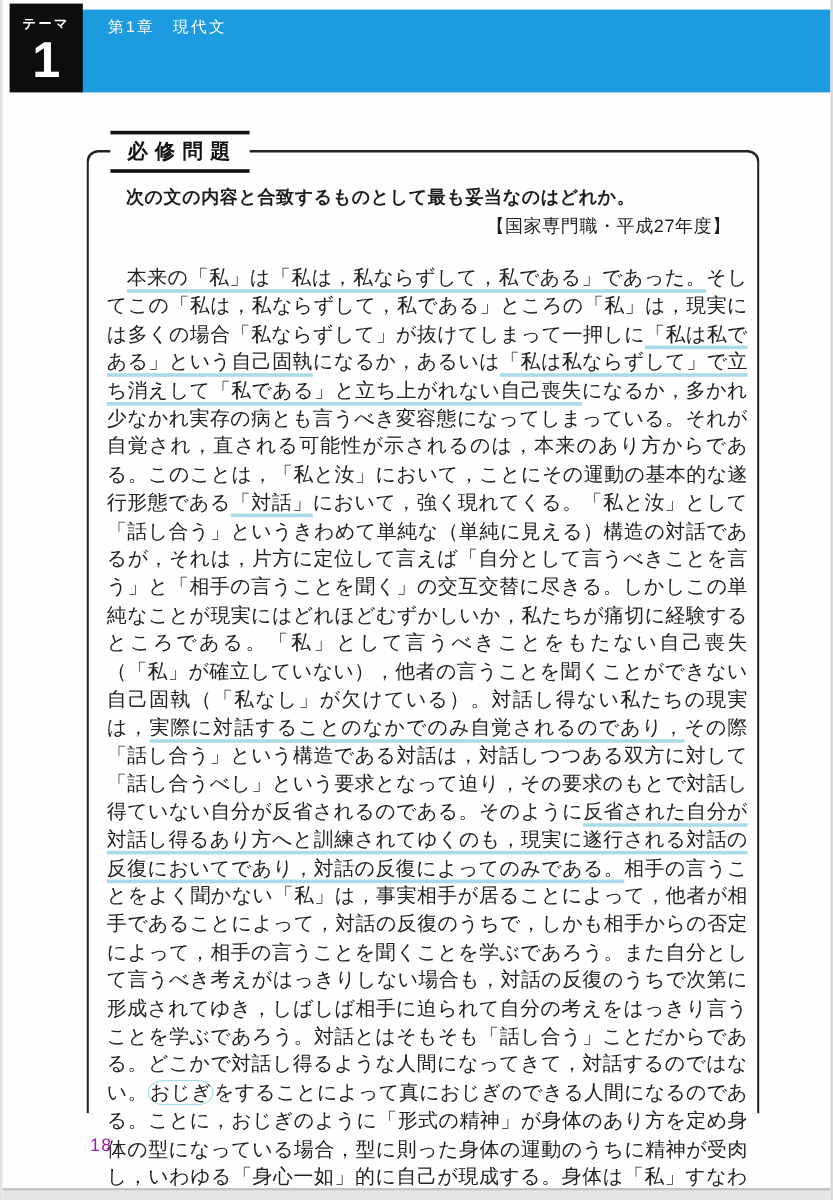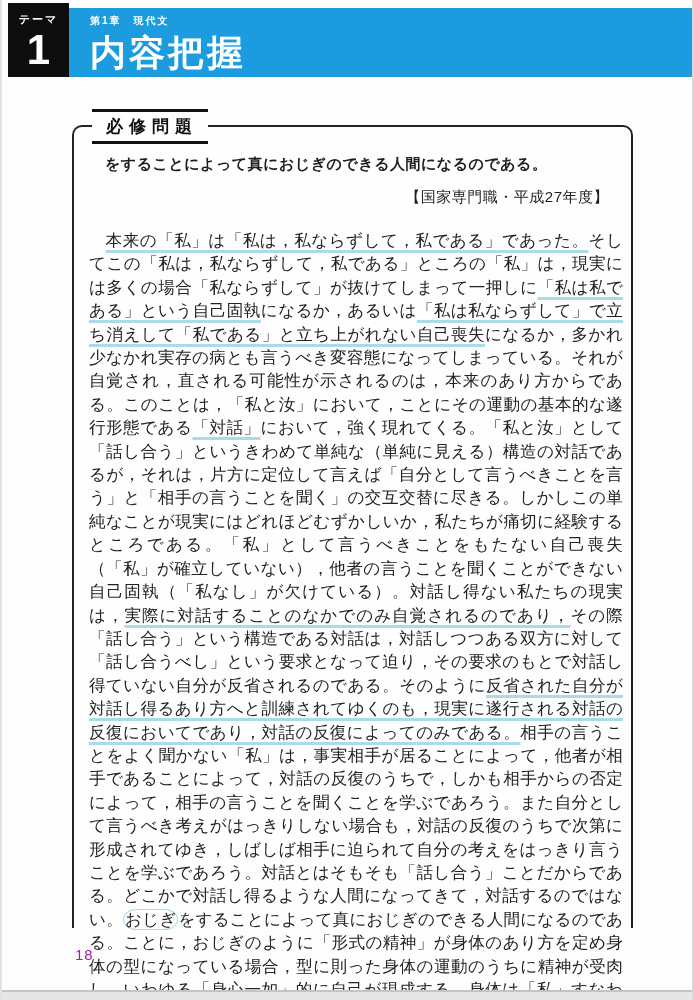--- a/index.html
+++ b/index.html
@@ -23,21 +23,21 @@
     overflow:hidden;
   }
   
   .banner{
     position:absolute;left:66px;top:8px;right:0;height:69px;
     background:var(--banner);
     color:#fff;
     padding:6px 0 0 22px;
   }
   .chapter{
-    font-size:10px;font-weight:bold;letter-spacing:2px;
+    font-size:13px;font-weight:normal;letter-spacing:2px;
   }
   .title{
     font-size:36px;font-weight:bold;letter-spacing:3px;
     margin-top:1px;
   }
   .theme-box{
     position:absolute;left:6px;top:3px;width:61px;height:74px;
     background:#0d0d0d;color:#fff;text-align:center;
   }
   .theme-label{font-size:11px;font-weight:bold;letter-spacing:2px;margin-top:9px;}
@@ -57,21 +57,21 @@
     border-top:3.5px solid #111;
     border-bottom:3.5px solid #111;
     padding:3px 10px 3px 14px;
   }
   .question{
     margin:14px 0 0 16px;
     font-size:15px;font-weight:bold;
     letter-spacing:.5px;
   }
   .source{
-    margin:14px 14px 0 0;
+    margin:5px 14px 0 0;
     text-align:right;
     font-size:15px;
     letter-spacing:.5px;
   }
   
   .passage{
     margin-top:22px;
     font-family:"Liberation Serif","DejaVu Serif",serif;
     font-size:16.6px;
     line-height:23.4px;
@@ -103,31 +103,30 @@
     border-top:2px solid #c4c4c4;
   }
 </style>
 </head>
 <body>
 
 <div class="page">
 
   <div class="banner">
     <div class="chapter">第1章　現代文</div>
-    <div class="title">内容把握</div>
   </div>
 
   <div class="theme-box" style="background: rgb(13, 13, 13); text-align: center;">
     <div class="theme-label">テーマ</div>
     <div class="theme-number">1</div>
   </div>
 
   <section class="problem-box">
     <div class="box-label">必修問題</div>
-    <p class="question">をすることによって真におじぎのできる人間になるのである。</p>
+    <p class="question">次の文の内容と合致するものとして最も妥当なのはどれか。</p>
     <p class="source">【国家専門職・平成27年度】</p>
     <div class="passage"><span class="bold ul">本来の</span><span class="ul">「私」は「私は，私ならずして，私である」であった。</span><span>そしてこの「私は，私ならずして，私である」ところの「私」は，現実には多くの場合「私ならずして」が抜けてしまって一押しに</span><span class="ul">「私は私である」という自己固執</span><span>になるか，</span><span class="bold">あるいは</span><span class="ul">「私は私ならずして」で立ち消えして「私である」と立ち上がれない自己喪失</span><span>になるか，多かれ少なかれ実存の病とも言うべき変容態になってしまっている。それが自覚され，直される可能性が示されるのは，本来のあり方からである。このことは，「私と汝」において，ことにその運動の基本的な遂行形態である</span><span class="ul">「対話」</span><span>において，強く現れてくる。「私と汝」として「話し合う」というきわめて単純な（単純に見える）構造の対話であるが，それは，片方に定位して言えば「自分として言うべきことを言う」と「相手の言うことを聞く」の交互交替に尽きる。しかしこの単純なことが現実にはどれほどむずかしいか，私たちが痛切に経験するところである。「私」として言うべきことをもたない自己喪失（「私」が確立していない），他者の言うことを聞くことができない自己固執（「私なし」が欠けている）。対話し得ない私たちの現実は，</span><span class="ul">実際に対話することのなかで</span><span class="bold ul">のみ</span><span class="ul">自覚されるのであり，</span><span>その際「話し合う」という構造である対話は，対話しつつある双方に対して「話し合うべし」という要求となって迫り，その要求のもとで対話し得ていない自分が反省されるのである。そのように</span><span class="ul">反省された自分が対話し得るあり方へと訓練されてゆくのも，現実に遂行される対話の反復においてであり，対話の反復によって</span><span class="bold ul">のみ</span><span class="ul">である。</span><span>相手の言うことをよく聞かない「私」は，事実相手が居ることによって，他者が相手であることによって，対話の反復のうちで，しかも相手からの否定によって，相手の言うことを聞くことを学ぶであろう。また自分として言うべき考えがはっきりしない場合も，対話の反復のうちで次第に形成されてゆき，しばしば相手に迫られて自分の考えをはっきり言うことを学ぶであろう。対話とはそもそも「話し合う」ことだからである。どこかで対話し得るような人間になってきて，対話するのではない。</span><span class="circle">おじぎ</span><span>をすることによって真におじぎのできる人間になるのである。ことに，おじぎのように「形式の精神」が身体のあり方を定め身体の型になっている場合，型に則った身体の運動のうちに精神が受肉し，いわゆる「身心一如」的に自己が現成する。身体は「私」すなわち</span></div>
   </section>
 
   <div class="page-number">18</div>
   <div class="bottom-edge"></div>
 
 </div>
 
 </body></html>

